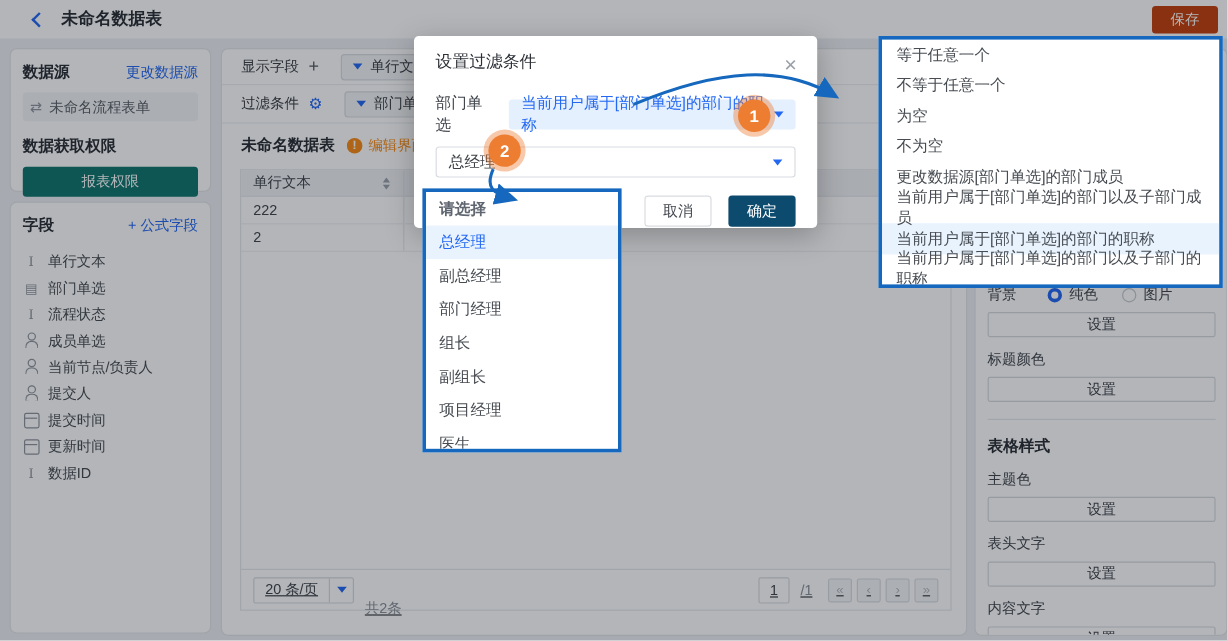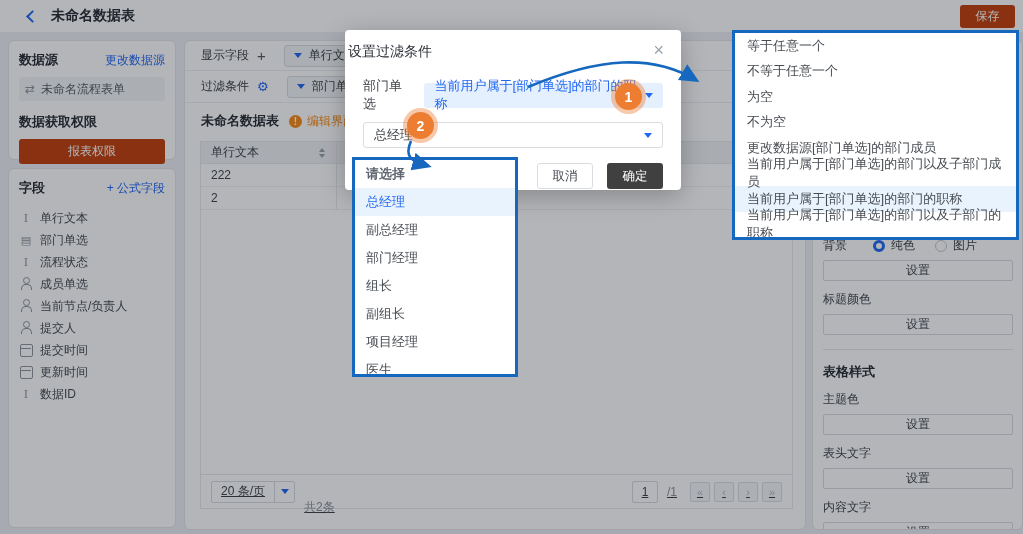--- a/index.html
+++ b/index.html
@@ -19,21 +19,21 @@
   .side2 { left:8px; top:168px; width:168px; height:360px; padding:10px; }
   .mainc { left:184px; top:40px; width:622px; height:490px; padding:0 16px; }
   .rightc { left:812px; top:40px; width:211px; height:490px; overflow:hidden; }
 
   .srow { display:flex; align-items:center; justify-content:space-between; }
   .h13 { font-size:13px; font-weight:700; color:#2b2f36; }
   .bluelink { color:#2468f2; font-size:12px; cursor:pointer; }
   .ds-item { margin-top:8px; height:24px; background:#f4f6f8; border-radius:3px; display:flex; align-items:center; gap:6px; padding:0 6px; color:#5a6066; }
   .swap-ic { color:#8f959e; font-size:12px; }
   .perm-title { margin-top:12px; }
-  .report-btn { margin-top:8px; width:100%; height:25px; background:#c2410c; color:#fff; border:none; border-radius:3px; font-size:12px; }
+  .report-btn { margin-top:8px; width:100%; height:25px; background:#0f766e; color:#fff; border:none; border-radius:3px; font-size:12px; }
 
   .field-list { margin-top:10px; }
   .field-item { height:22px; display:flex; align-items:center; gap:7px; color:#474c52; cursor:pointer; }
 
   
   .ic { position:relative; display:inline-flex; width:14px; height:14px; align-items:center; justify-content:center; color:#8f959e; flex:0 0 auto; }
   .ic-text::before, .ic-id::before { content:"I"; font-family:"DejaVu Serif",serif; font-size:11px; }
   .ic-dept::before { content:"▤"; font-size:11px; }
   .ic-person::before { content:""; position:absolute; top:0; left:4px; width:5px; height:5px; border:1.3px solid #8f959e; border-radius:50%; }
   .ic-person::after { content:""; position:absolute; bottom:1px; left:2px; width:9px; height:5px; border:1.3px solid #8f959e; border-bottom:none; border-radius:5px 5px 0 0; }
@@ -78,30 +78,30 @@
   .radio.on { border:3.5px solid #2468f2; }
   .radio-lab { color:#41454c; }
   .set-btn { margin-top:6px; width:100%; height:21px; border:1px solid #d8dbe0; background:#fff; border-radius:2px; color:#41454c; font-size:12px; }
   .plab { margin-top:10px; color:#41454c; }
   .pdiv { margin-top:14px; border-top:1px solid #e7e9ed; }
   .phead { margin-top:13px; font-size:13px; font-weight:700; color:#2b2f36; }
 
   
   .mask { position:absolute; inset:0; background:rgba(10,15,25,0.31); z-index:40; }
   .modal { position:absolute; left:345px; top:30px; width:336px; height:160px; background:#fff; border-radius:4px; box-shadow:0 6px 24px rgba(0,0,0,.25); z-index:50; }
-  .m-head { display:flex; align-items:flex-start; justify-content:space-between; padding:13px 17px 6px 3px; }
+  .m-head { display:flex; align-items:flex-end; justify-content:space-between; padding:13px 17px 6px 18px; }
   .m-title { font-size:14px; font-weight:500; color:#2b2f36; }
   .m-close { font-size:18px; color:#9aa0a8; line-height:14px; cursor:pointer; }
   .m-row { display:flex; align-items:center; padding:10px 18px 0 18px; gap:12px; }
   .m-label { font-size:13px; color:#41454c; }
   .pill { height:25px; background:#e5f0fe; border-radius:3px; display:flex; align-items:center; gap:7px; padding:0 10px; color:#2468f2; font-size:13px; cursor:pointer; }
   .m-input { margin:9px 18px 0 18px; height:26px; border:1px solid #d9dce1; border-radius:3px; display:flex; align-items:center; justify-content:space-between; padding:0 10px; font-size:13px; color:#3c4046; }
   .m-foot { display:flex; justify-content:flex-end; gap:14px; padding:15px 18px 0 18px; }
   .btn-cancel { width:56px; height:26px; border:1px solid #d9dce1; background:#fff; border-radius:3px; font-size:12.5px; color:#41454c; }
-  .btn-ok { width:56px; height:26px; border:none; background:#404040; border-radius:3px; font-size:12.5px; color:#fff; }
+  .btn-ok { width:56px; height:26px; border:none; background:#0c4a6e; border-radius:3px; font-size:12.5px; color:#fff; }
 
   .anno-box { position:absolute; border:3px solid #1568bd; background:#fff; z-index:60; overflow:hidden; }
   .role-wrap { left:352px; top:157px; width:166px; height:220px; }
   .role-list .opt { height:28px; display:flex; align-items:center; padding:0 11px; font-size:13px; color:#474c52; cursor:pointer; }
   .role-list .opt.ph { color:#5f6670; font-weight:700;text-align:center; }
   .opt.sel { background:#e9f3fe; color:#2468f2; }
   .cond-wrap { left:704px; top:30px; width:287px; height:210px;margin-left:28px; }
   .cond-list .opt { height:25.5px; display:flex; align-items:center; padding:0 12px; font-size:13px; color:#474c52; cursor:pointer; }
 
   .anno-svg { position:absolute; inset:0; z-index:70; pointer-events:none; }

